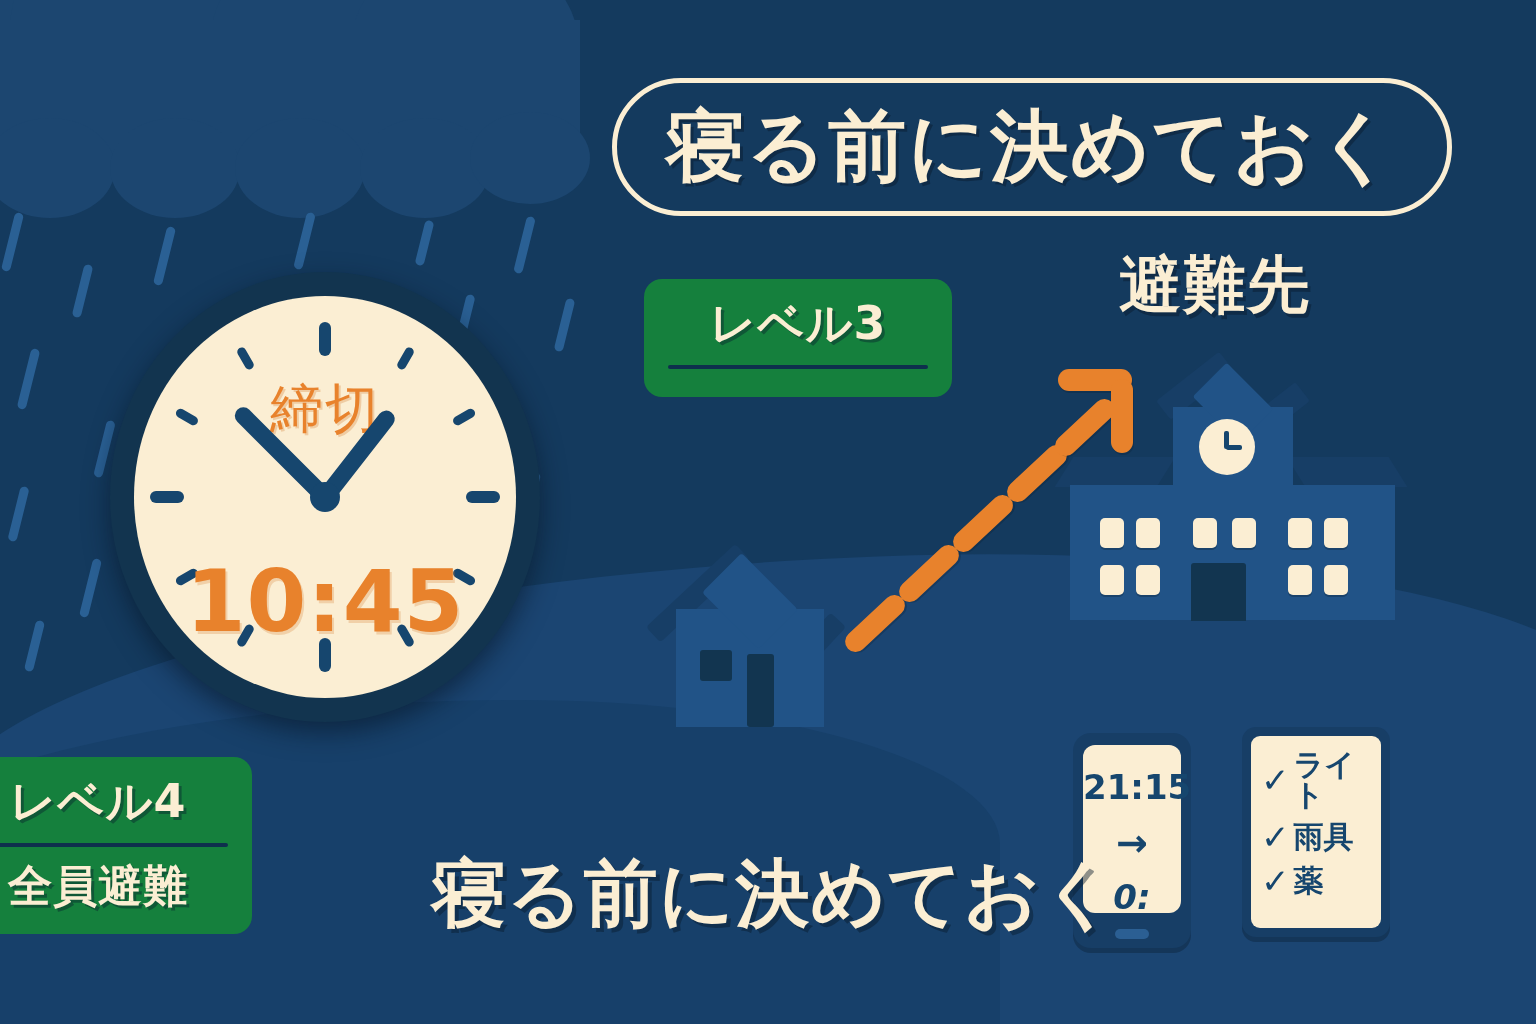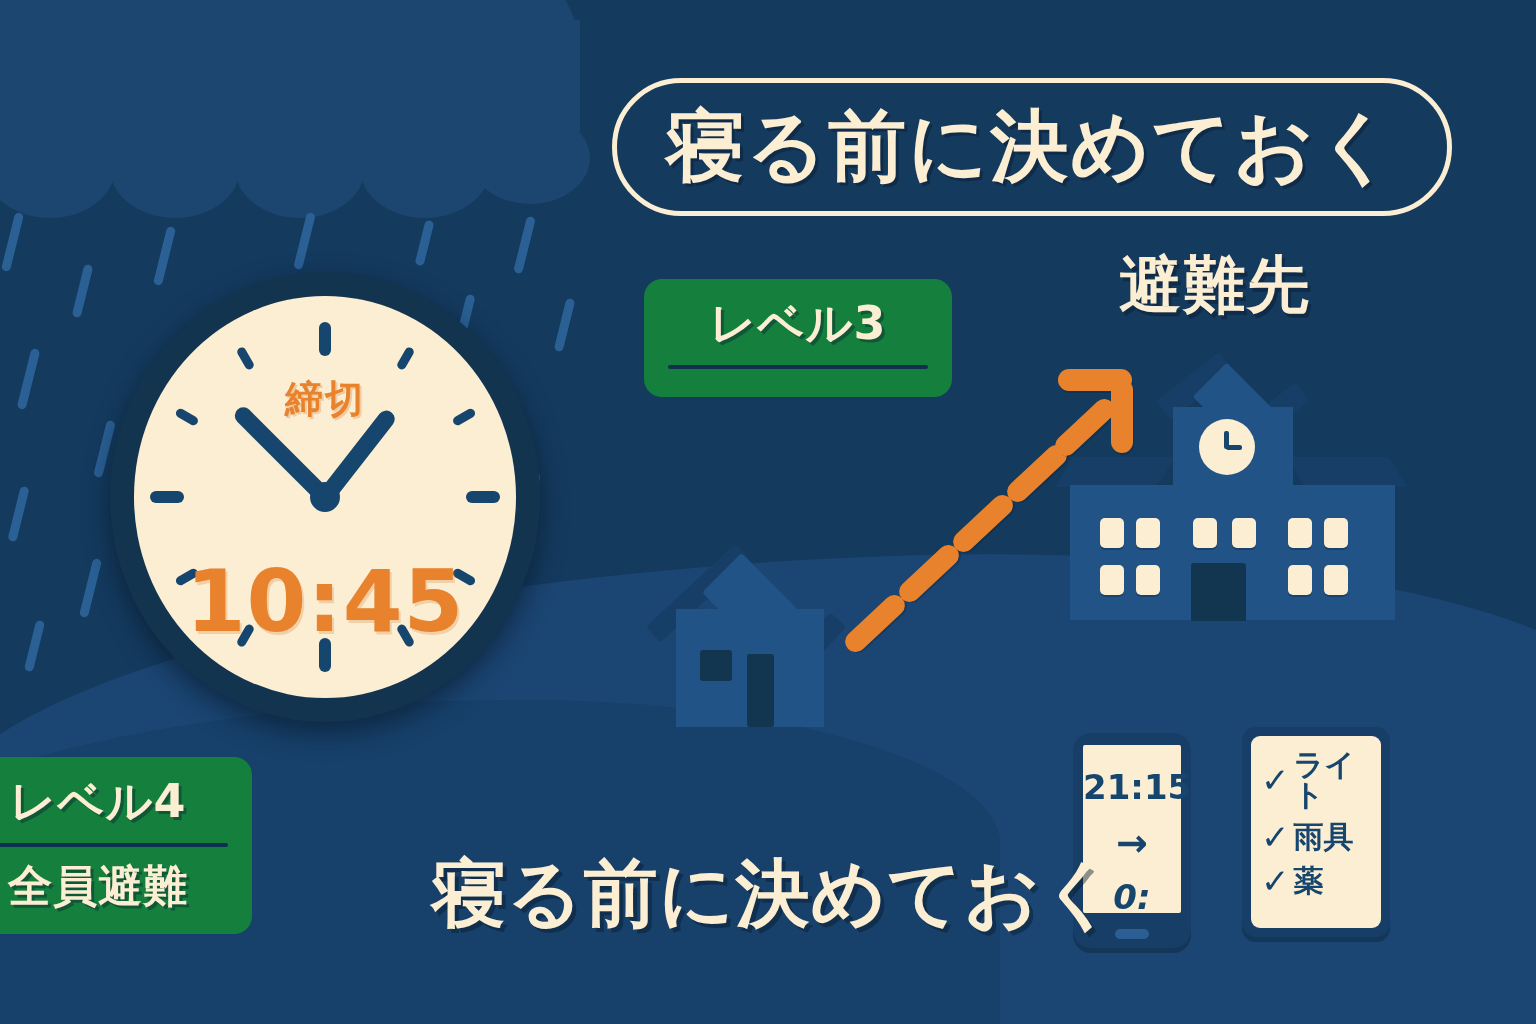--- a/index.html
+++ b/index.html
@@ -53,21 +53,21 @@
     position:absolute;background:#fbeed3;border-radius:50%;
   }
   .tick{position:absolute;background:#16466e;border-radius:6px;
         left:50%;top:50%;transform-origin:50% 50%;}
   .hand{position:absolute;background:#16466e;border-radius:9px;
         left:50%;top:50%;transform-origin:4px 50%;}
   .hub{position:absolute;left:50%;top:50%;width:30px;height:30px;margin:-15px 0 0 -15px;
        background:#16466e;border-radius:50%;}
   .clock-label{
     position:absolute;left:0;right:0;top:78px;text-align:center;
-    color:#e8822c;font-size:38px;font-weight:bold;letter-spacing:2px;
+    color:#e8822c;font-size:53px;font-weight:normal;letter-spacing:2px;
     text-shadow:2px 2px 0 rgba(210,120,40,.28);
   }
   .clock-time{
     position:absolute;left:0;right:0;top:255px;text-align:center;
     color:#e8822c;font-size:86px;font-weight:bold;letter-spacing:1px;
     text-shadow:2px 3px 0 rgba(210,120,40,.25);
   }
 
   
   .badge{background:#15803d;border-radius:18px;padding:14px 22px 18px;}
@@ -97,21 +97,21 @@
 
   
   .dash{position:absolute;background:#e8822c;border-radius:14px;
         transform-origin:50% 50%;box-shadow:1px 2px 0 rgba(8,26,44,.25);}
 
   
   .phone-shell{left:1073px;top:733px;width:118px;height:215px;
                background:#173e66;border-radius:18px;
                box-shadow:0 5px 0 rgba(8,26,44,.35);}
   .phone-screen{position:absolute;left:10px;top:12px;width:98px;height:168px;
-                background:#fbeed3;border-radius:2px;}
+                background:#fbeed3;border-radius:12px;}
   .phone-home{position:absolute;left:50%;bottom:9px;width:34px;height:10px;margin-left:-17px;
               background:#2b5f93;border-radius:6px;}
   .phone-line{text-align:center;color:#16466e;font-weight:bold;}
 
   
   .check-shell{left:1242px;top:727px;width:148px;height:210px;
                background:#173e66;border-radius:14px;
                box-shadow:0 5px 0 rgba(8,26,44,.35);}
   .check-card{position:absolute;left:9px;top:9px;right:9px;bottom:9px;
               background:#fbeed3;border-radius:9px;padding:14px 0 0 10px;box-sizing:border-box;}

